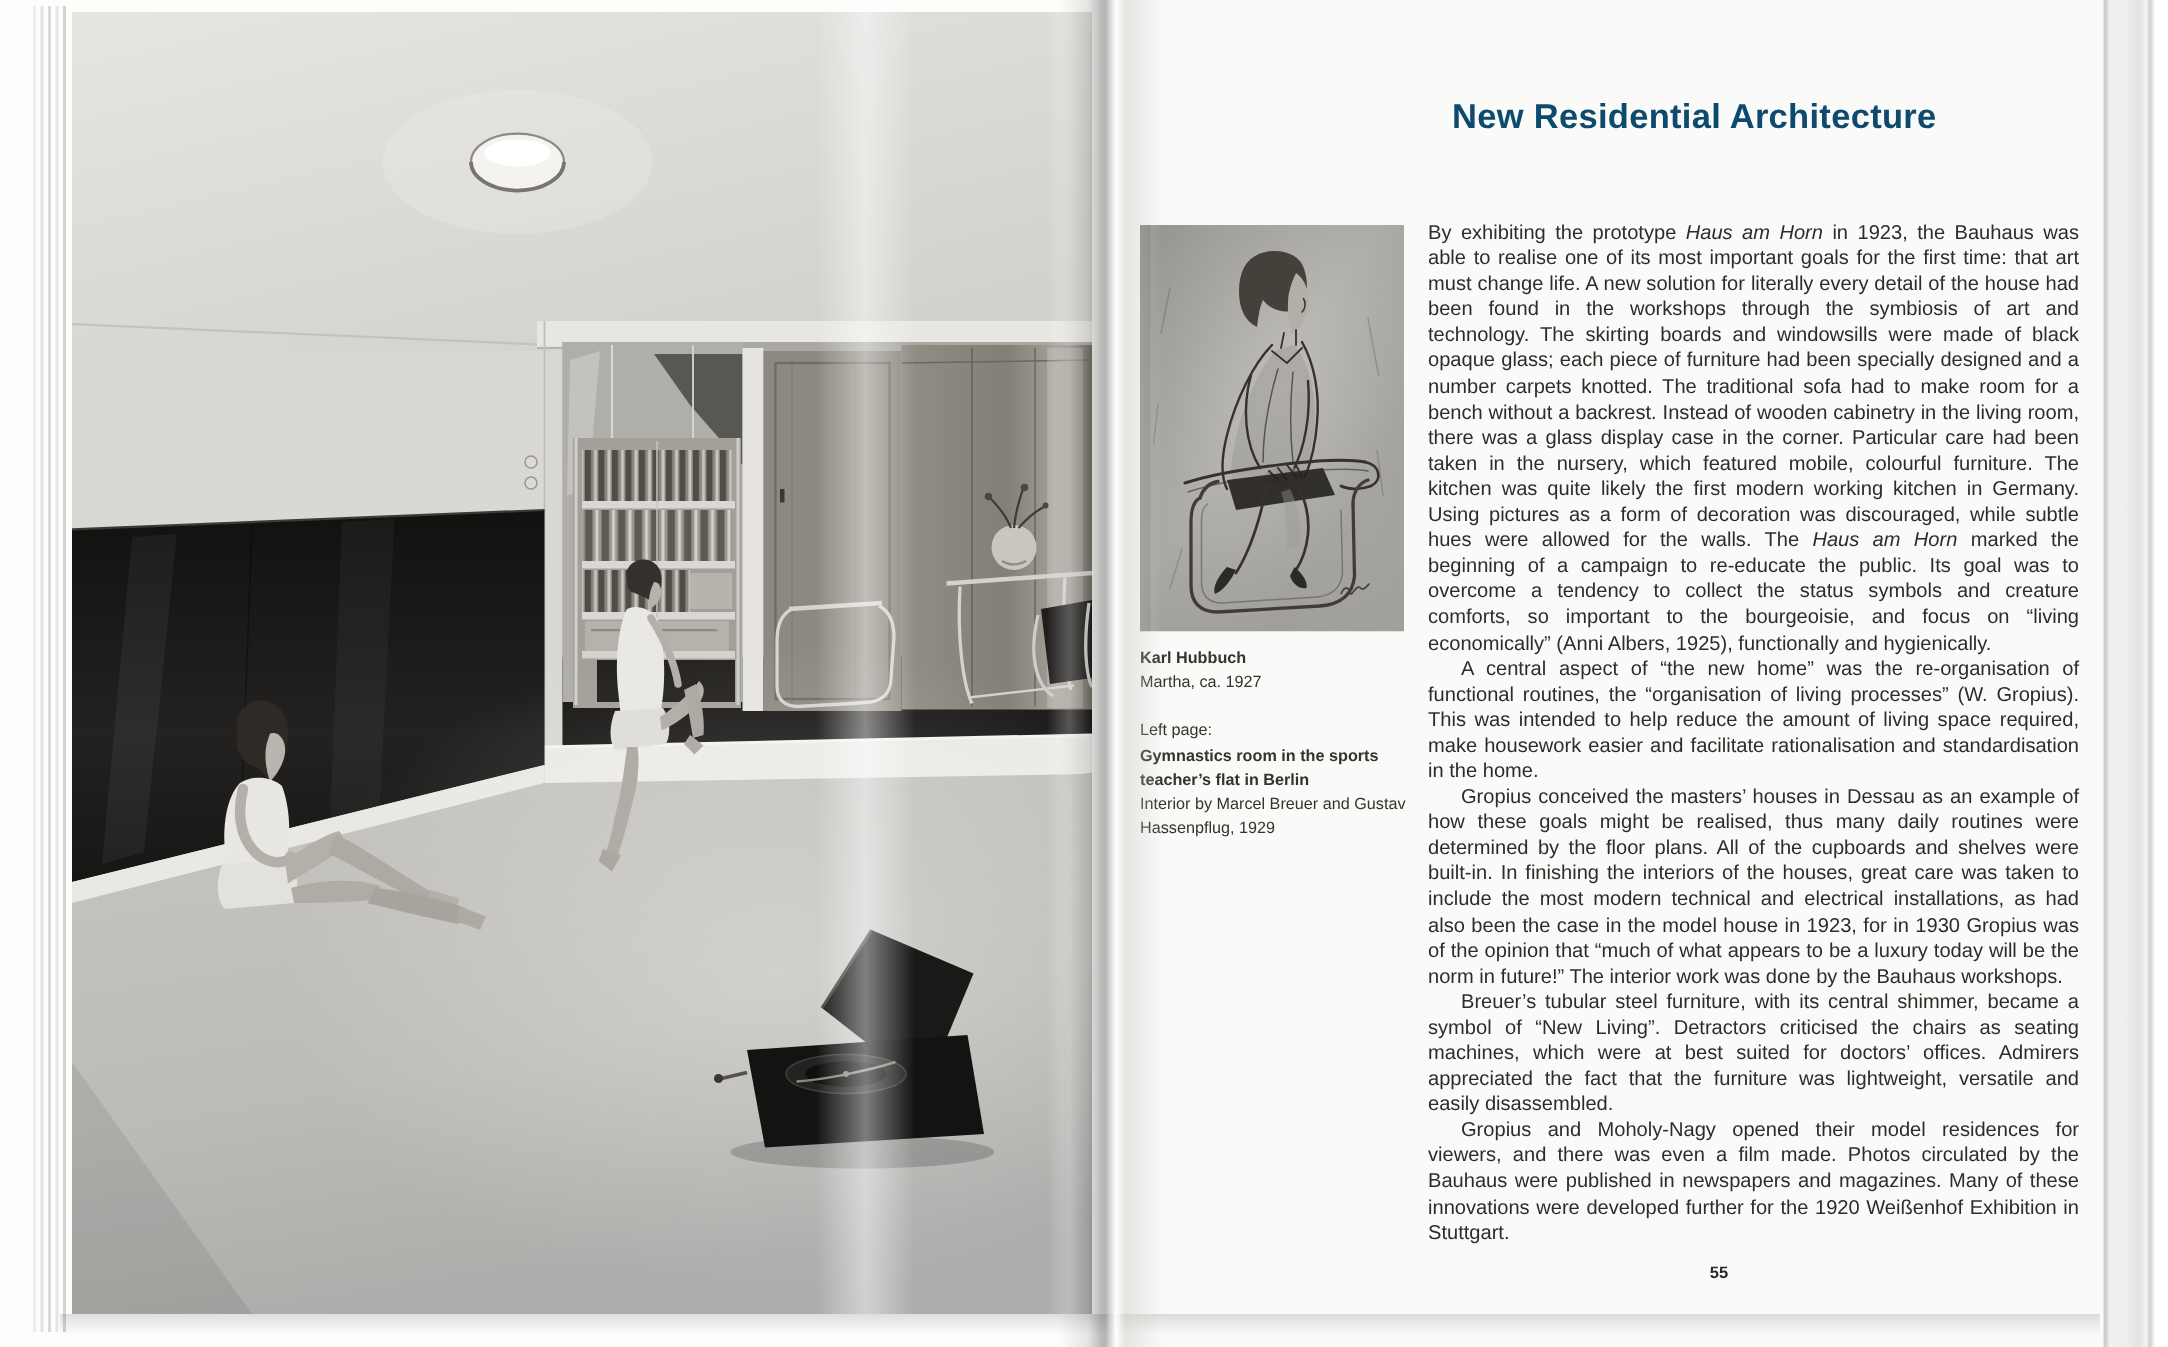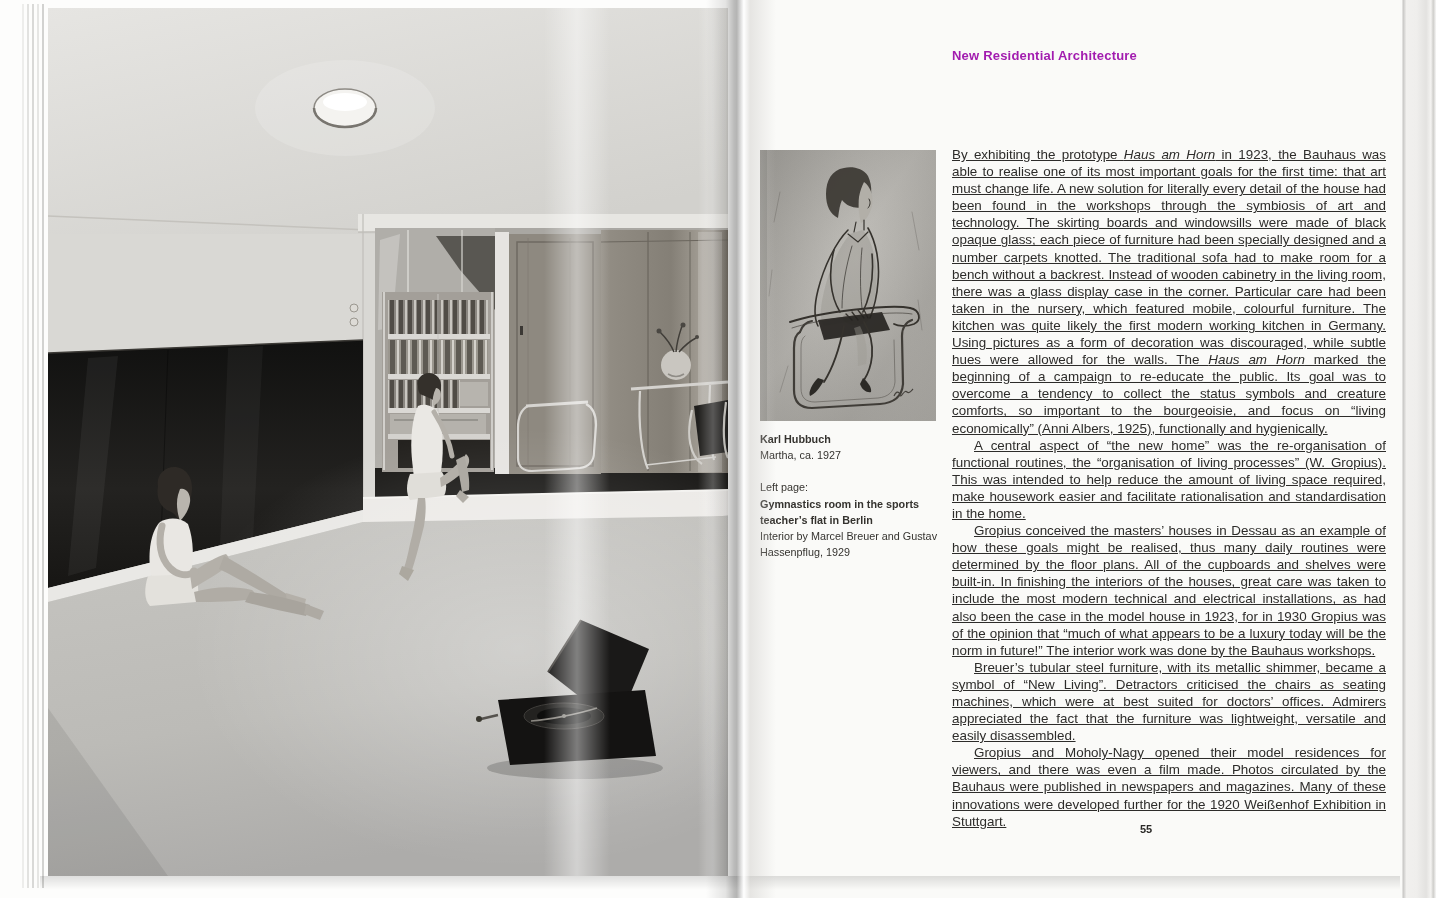--- a/index.html
+++ b/index.html
@@ -16,32 +16,32 @@
   .edge-line{position:absolute;top:4px;bottom:10px;width:2px;}
   .photo-wrap{position:absolute;left:48px;top:8px;width:680px;height:868px;}
   .photo-wrap svg{display:block;}
   
   .gutter{position:absolute;left:706px;top:0;width:70px;height:898px;pointer-events:none;z-index:5;
     background:linear-gradient(to right,
       rgba(0,0,0,0) 0%, rgba(0,0,0,0.10) 28%, rgba(0,0,0,0.26) 40%, rgba(40,40,40,0.34) 44%,
       rgba(255,255,255,0.95) 54%, rgba(205,203,200,0.45) 63%, rgba(255,255,255,0) 100%);}
   
   .right-page{position:absolute;left:745px;top:0;width:700px;height:898px;background:var(--paper);}
-  .page-title{position:absolute;left:207px;top:48px;margin:0;font-size:13px;font-weight:700;
-    letter-spacing:.2px;color:#a21caf;}
+  .page-title{position:absolute;left:207px;top:48px;margin:16px;font-size:23px;font-weight:700;
+    letter-spacing:.2px;color:#0c4a6e;}
   .figure{position:absolute;left:15px;top:150px;width:176px;height:271px;margin:0;}
   .caption{position:absolute;left:15px;top:431px;width:188px;font-size:10.8px;line-height:1.5;
     color:var(--caption-ink);}
   .caption .b{font-weight:700;}
   .caption .gap{height:16px;}
   .body-text{position:absolute;left:207px;top:146px;width:434px;font-size:13.4px;line-height:17.1px;
     text-align:justify;color:var(--ink);hyphens:auto;}
-  .body-text p{margin:0;text-decoration:underline;}
+  .body-text p{margin:0;}
   .body-text p.indent{text-indent:22px;}
-  .page-number{position:absolute;left:377px;top:823px;width:48px;text-align:center;
+  .page-number{position:absolute;left:377px;top:843px;width:48px;text-align:center;
     font-size:11px;font-weight:700;color:#2a2927;}
   
   .fore-edge{position:absolute;right:0;top:0;width:47px;height:898px;pointer-events:none;
     background:linear-gradient(to right,#fafaf8 0%, #fafaf8 8%, #c9c8c6 10%, #f1f0ee 14%,
       #eceomit 0, #efeeec 40%, #e3e2e0 62%, #f4f3f1 70%, #cfcecb 74%, #ffffff 80%, #ffffff 100%);}
   .bottom-shadow{position:absolute;left:40px;top:876px;width:1360px;height:14px;pointer-events:none;
     background:linear-gradient(to bottom, rgba(0,0,0,0.12), rgba(0,0,0,0));}
 </style>
 </head>
 <body>
@@ -316,21 +316,21 @@
       <div class="gap"></div>
       <div>Left page:</div>
       <div class="b">Gymnastics room in the sports teacher’s flat in Berlin</div>
       <div>Interior by Marcel Breuer and Gustav Hassenpflug, 1929</div>
     </div>
 
     <div class="body-text">
         <p class="para">By exhibiting the prototype <em>Haus am Horn</em> in 1923, the Bauhaus was able to realise one of its most important goals for the first time: that art must change life. A new solution for literally every detail of the house had been found in the workshops through the symbiosis of art and technology. The skirting boards and windowsills were made of black opaque glass; each piece of furniture had been specially designed and a number carpets knotted. The traditional sofa had to make room for a bench without a backrest. Instead of wooden cabinetry in the living room, there was a glass display case in the corner. Particular care had been taken in the nursery, which featured mobile, colourful furniture. The kitchen was quite likely the first modern working kitchen in Germany. Using pictures as a form of decoration was discouraged, while subtle hues were allowed for the walls. The <em>Haus am Horn</em> marked the beginning of a campaign to re-educate the public. Its goal was to overcome a tendency to collect the status symbols and creature comforts, so important to the bourgeoisie, and focus on “living economically” (Anni Albers, 1925), functionally and hygienically.</p>
         <p class="para indent">A central aspect of “the new home” was the re-organisation of functional routines, the “organisation of living processes” (W. Gropius). This was intended to help reduce the amount of living space required, make housework easier and facilitate rationalisation and standardisation in the home.</p>
         <p class="para indent">Gropius conceived the masters’ houses in Dessau as an example of how these goals might be realised, thus many daily routines were determined by the floor plans. All of the cupboards and shelves were built-in. In finishing the interiors of the houses, great care was taken to include the most modern technical and electrical installations, as had also been the case in the model house in 1923, for in 1930 Gropius was of the opinion that “much of what appears to be a luxury today will be the norm in future!” The interior work was done by the Bauhaus workshops.</p>
-        <p class="para indent">Breuer’s tubular steel furniture, with its metallic shimmer, became a symbol of “New Living”. Detractors criticised the chairs as seating machines, which were at best suited for doctors’ offices. Admirers appreciated the fact that the furniture was lightweight, versatile and easily disassembled.</p>
+        <p class="para indent">Breuer’s tubular steel furniture, with its central shimmer, became a symbol of “New Living”. Detractors criticised the chairs as seating machines, which were at best suited for doctors’ offices. Admirers appreciated the fact that the furniture was lightweight, versatile and easily disassembled.</p>
         <p class="para indent">Gropius and Moholy-Nagy opened their model residences for viewers, and there was even a film made. Photos circulated by the Bauhaus were published in newspapers and magazines. Many of these innovations were developed further for the 1920 Weißenhof Exhibition in Stuttgart.</p>
       </div>
 
     <div class="page-number">55</div>
 
     <div class="fore-edge" style="background:linear-gradient(to right,#fafaf8 0%,#fafaf8 8%,#c9c8c6 11%,#f1f0ee 18%,#efeeec 40%,#e3e2e0 60%,#f4f3f1 70%,#cfcecb 75%,#ffffff 82%,#ffffff 100%);"></div>
   </div>
 
   <div class="bottom-shadow"></div>
 </div>

